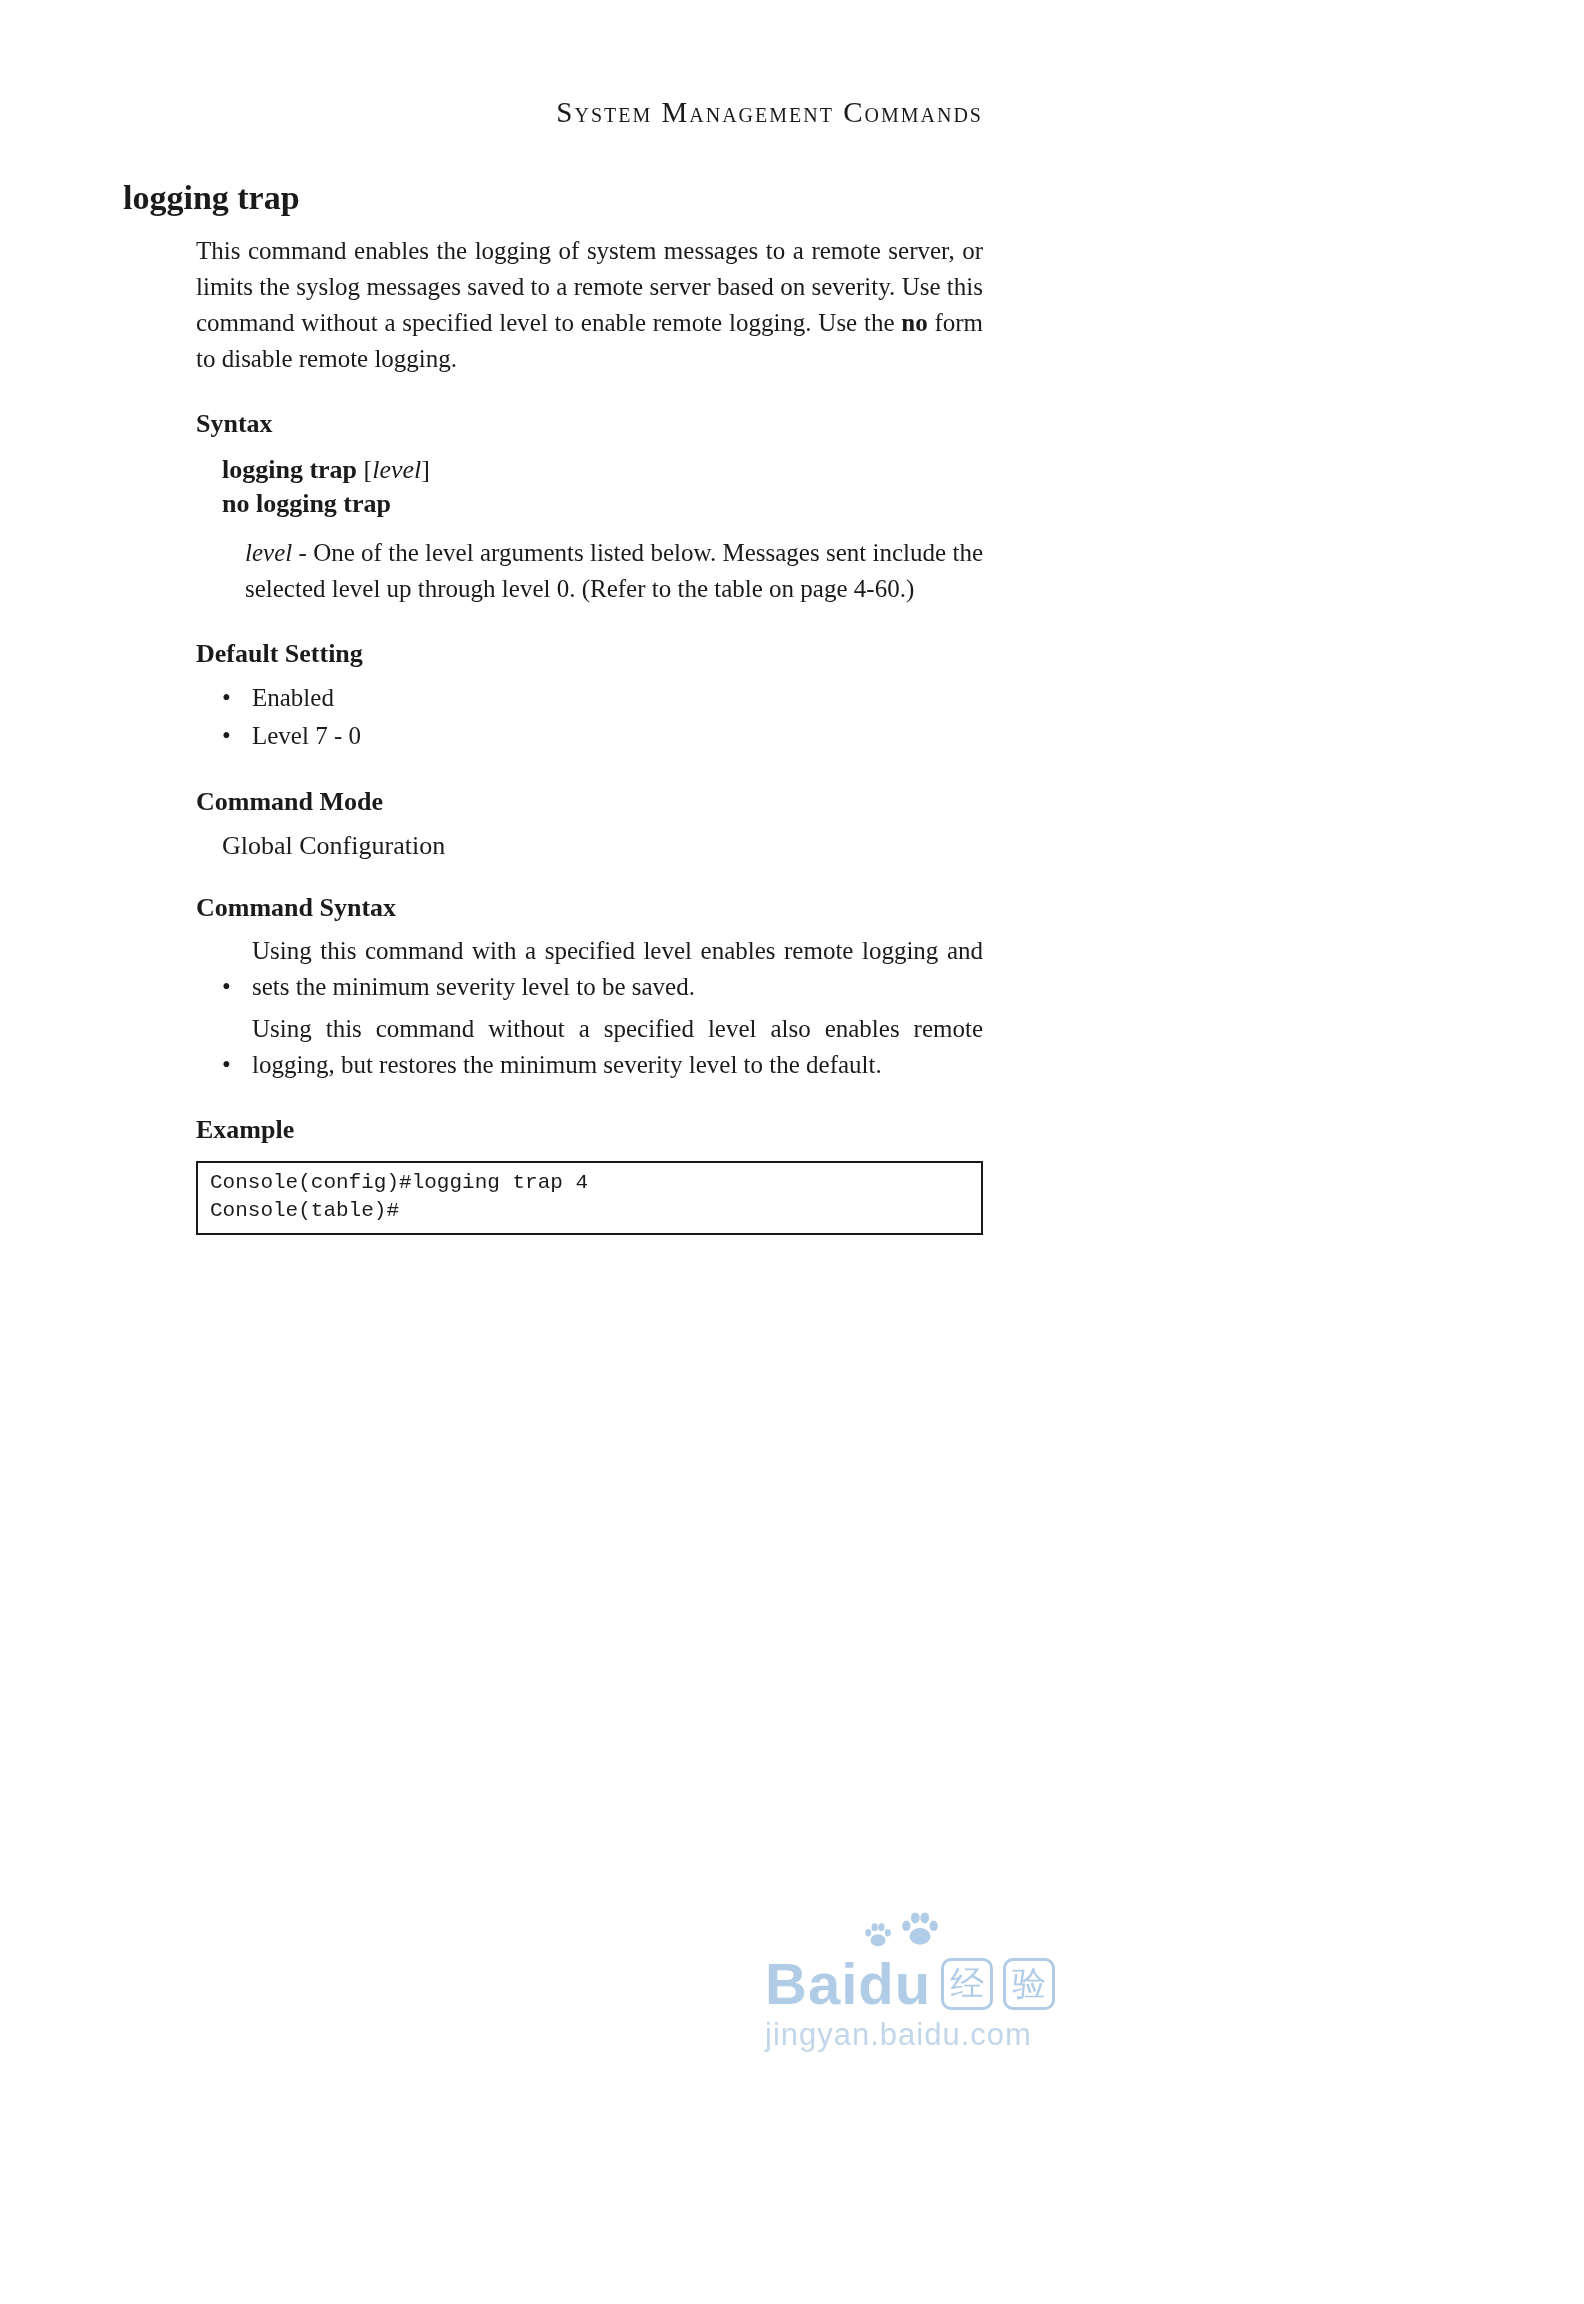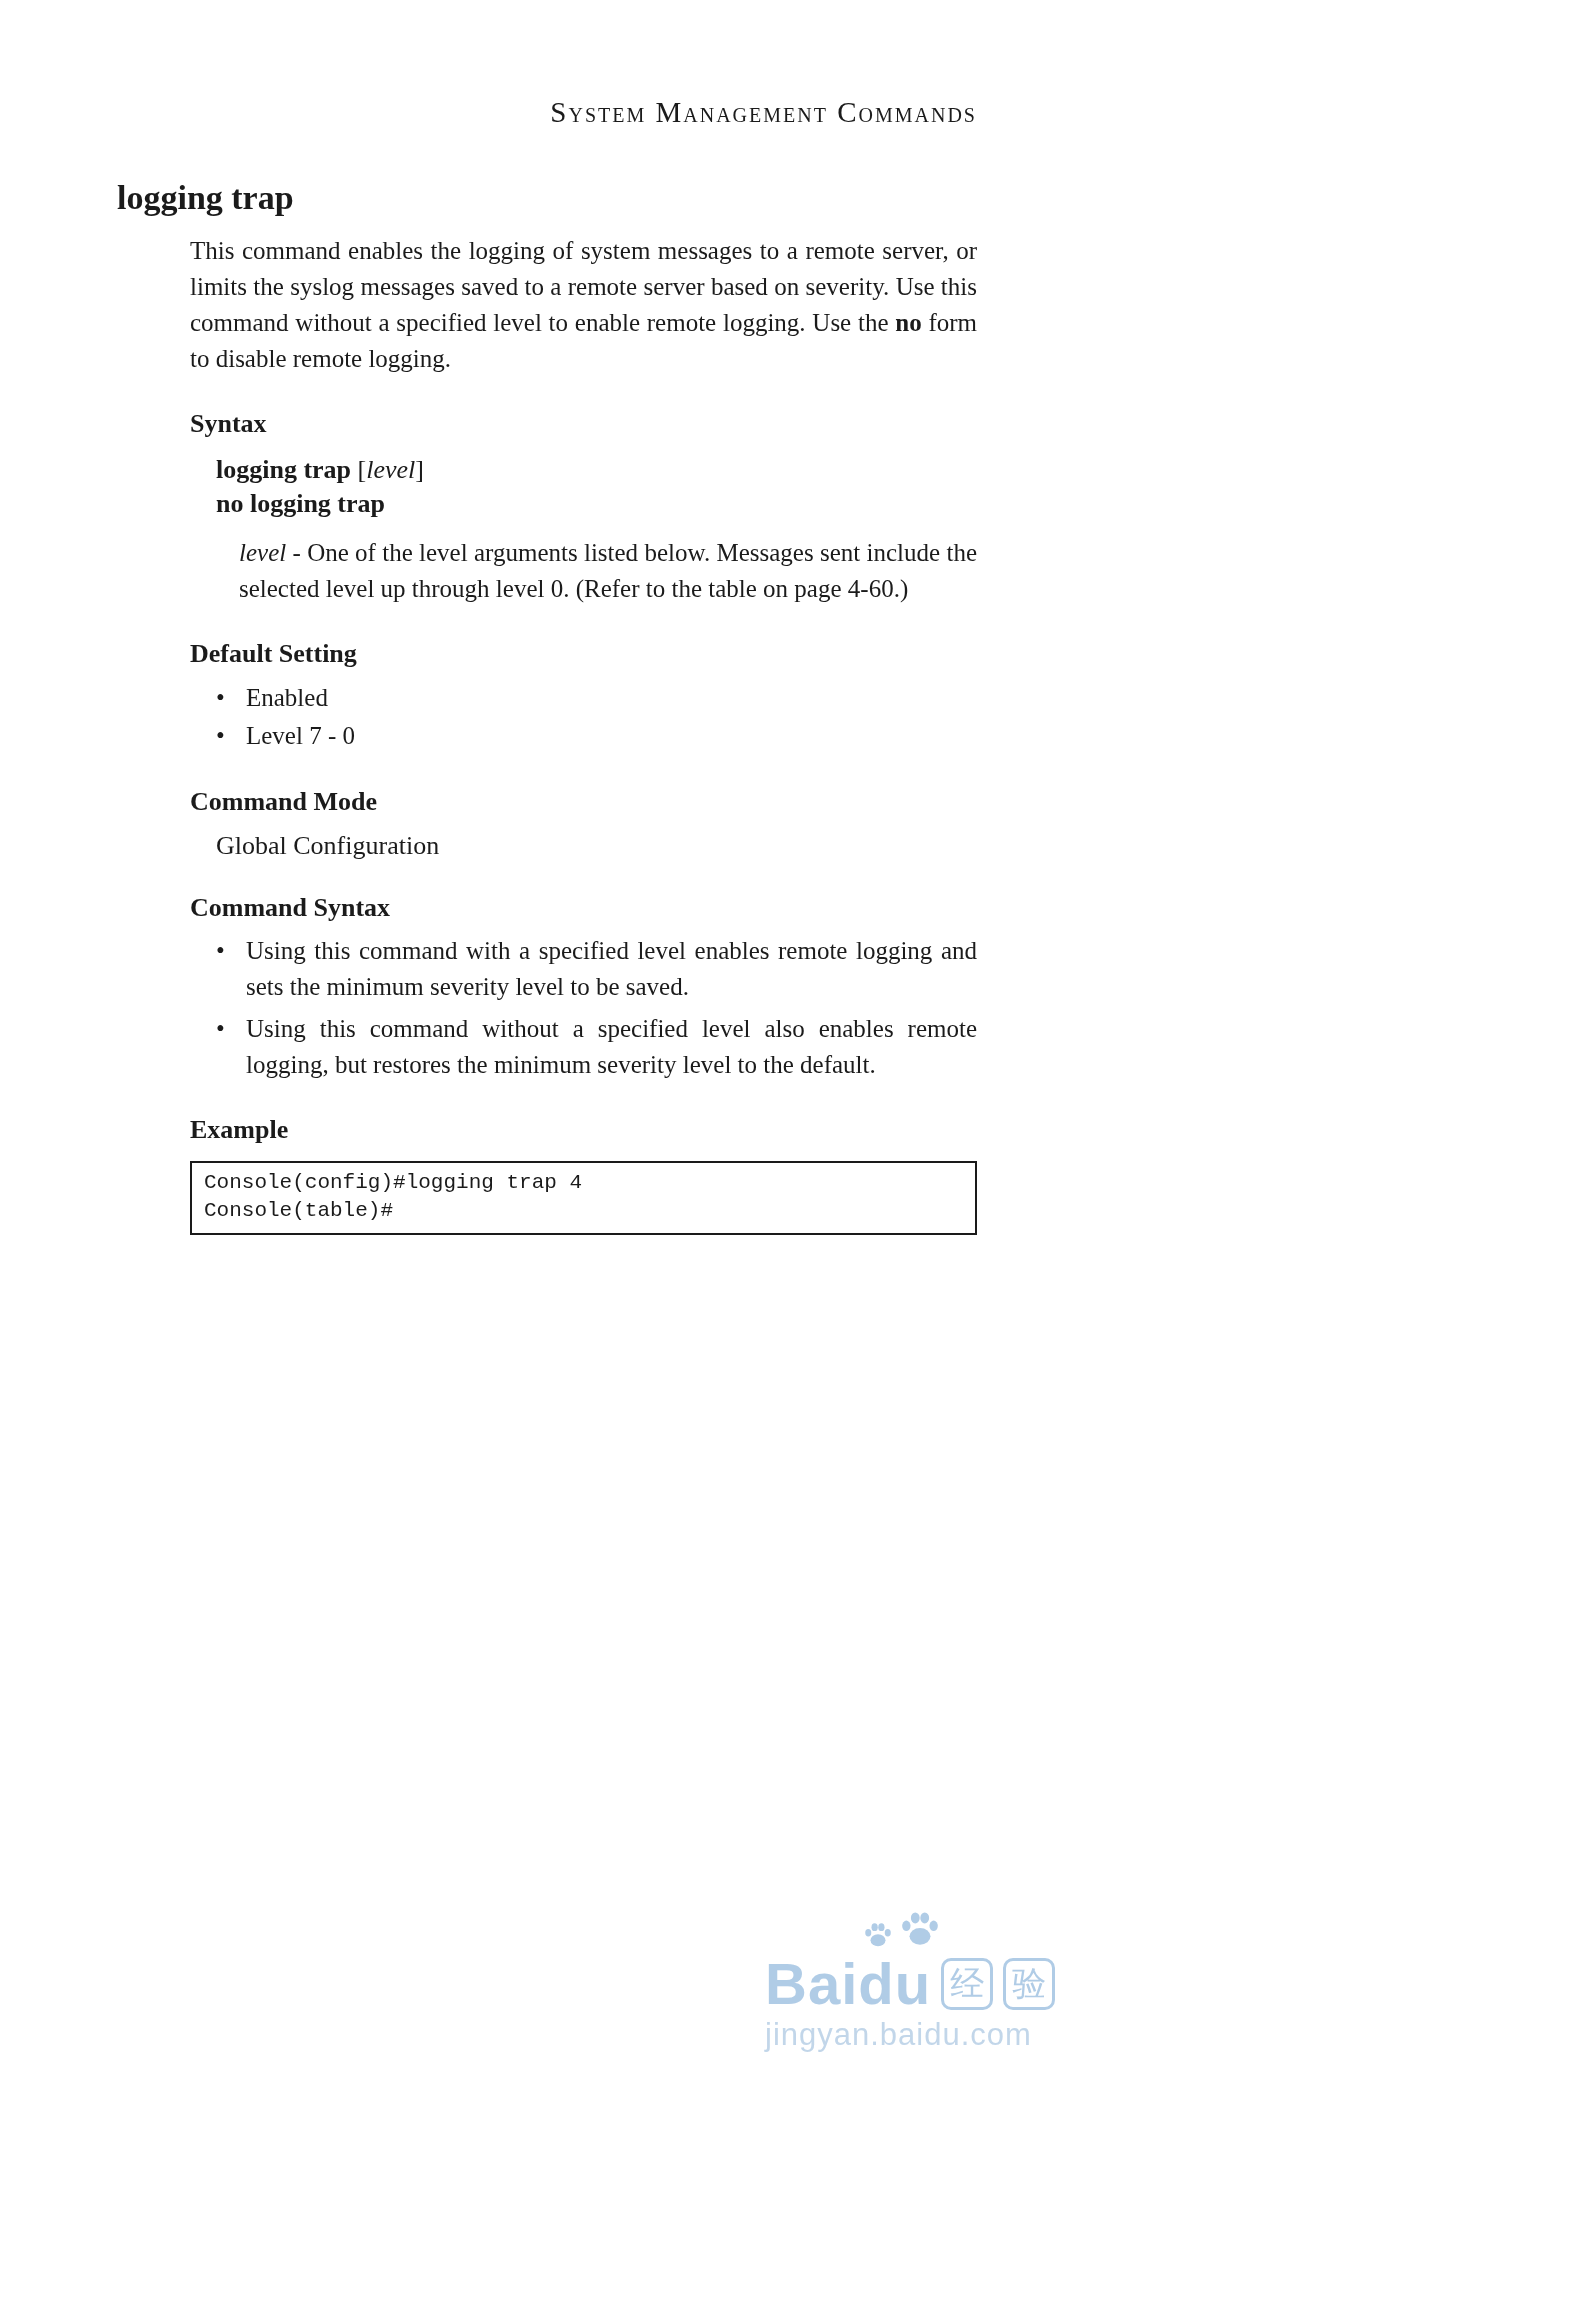--- a/index.html
+++ b/index.html
@@ -9,21 +9,21 @@
     width: 1584px;
     height: 2304px;
     background: #ffffff;
     font-family: "Liberation Serif", serif;
     color: #1b1b1b;
     overflow: hidden;
   }
 
   .column {
     position: absolute;
-    left: 117px;
+    left: 123px;
     top: 0;
     width: 860px;
   }
 
   .running-head {
     margin-top: 96px;
     text-align: right;
     font-variant: small-caps;
     font-size: 29px;
     letter-spacing: 2px;
@@ -65,21 +65,21 @@
   .bullets { margin-top: 10px; }
 
   .bullet-item {
     display: flex;
     margin-left: 99px;
     font-size: 25px;
     line-height: 38px;
   }
   .bullet-item .marker { flex: none; width: 30px; }
   .bullet-item .marker::before { content: "•"; }
-  .usage .bullet-item { line-height: 36px; margin-bottom: 6px; }
+  .usage .bullet-item { line-height: 36px; margin-bottom: 6px; align-items: flex-end; }
   .usage .bullet-item .text { text-align: justify; }
 
   .plain-line {
     margin-top: 14px;
     margin-left: 99px;
     font-size: 26px;
   }
 
   .code-box {
     margin-top: 16px;

